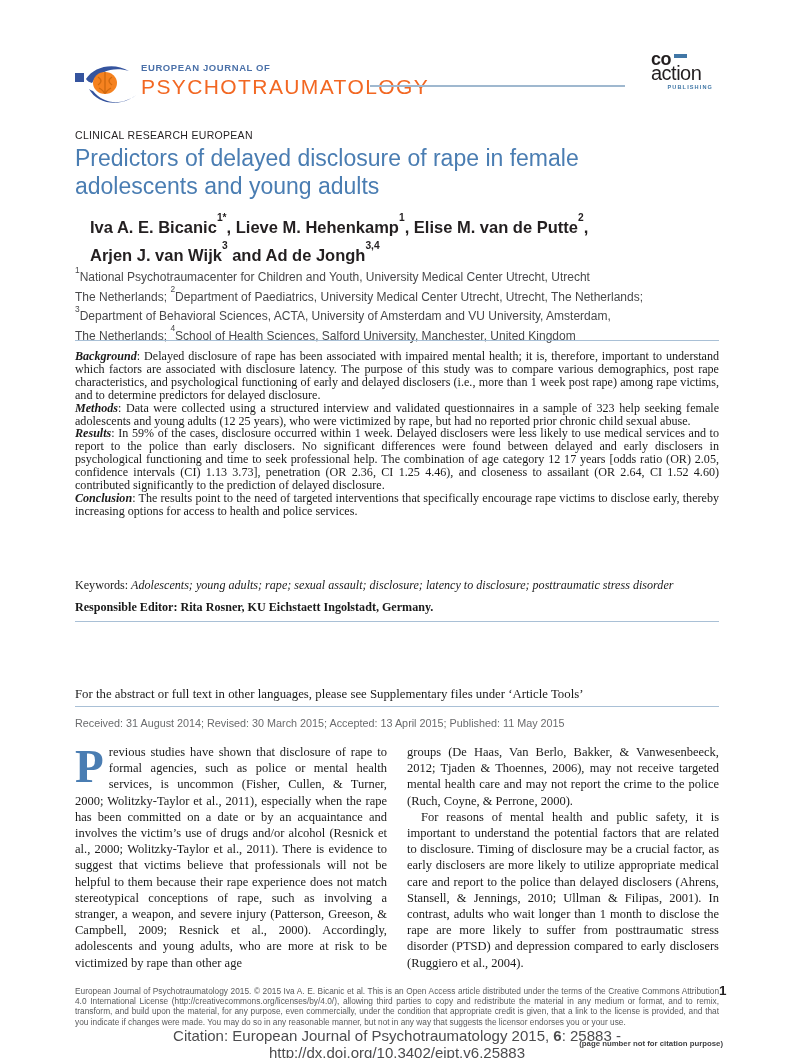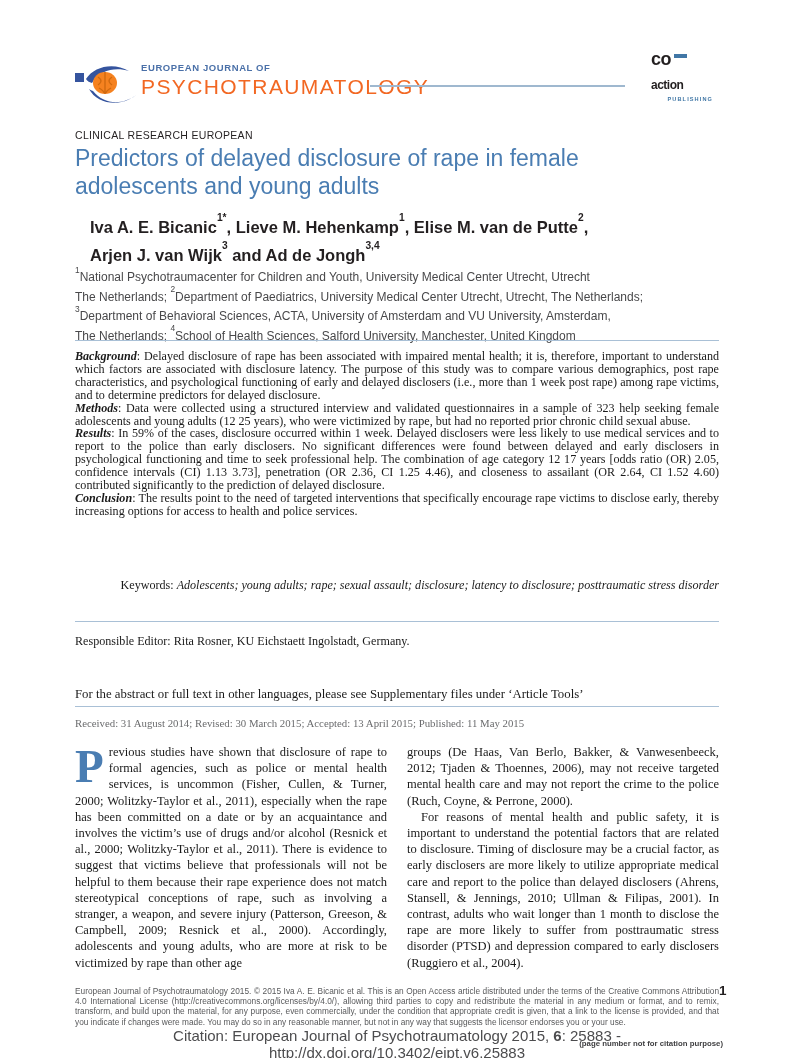--- a/index.html
+++ b/index.html
@@ -10,21 +10,21 @@
   
   .logo-wrap{left:75px;top:60px;width:330px;height:52px;}
   .logo-svg{position:absolute;left:0;top:2px;}
   .journal-text{position:absolute;left:66px;top:2px;font-family:"Liberation Sans",sans-serif;}
   .journal-line1{font-size:9.5px;font-weight:bold;letter-spacing:.6px;color:#4a70a8;}
   .journal-line2{font-size:21px;letter-spacing:1.4px;color:#f26722;margin-top:2px;font-weight:500;}
   .header-rule{left:370px;top:85px;width:255px;height:2px;background:#9fb8cf;}
   .coaction{left:651px;top:52px;width:70px;font-family:"Liberation Sans",sans-serif;color:#231f20;}
   .co-line{font-size:18px;font-weight:bold;letter-spacing:-.5px;line-height:14px;}
   .co-dash{display:inline-block;width:13px;height:4px;background:#4177a6;margin-left:3px;margin-bottom:7px;}
-  .action-line{font-size:12px;font-weight:bold;letter-spacing:-.5px;line-height:15px;margin-top:12px;}
+  .action-line{font-size:20px;font-weight:normal;letter-spacing:-.5px;line-height:15px;}
   .publishing-line{font-size:5.6px;font-weight:bold;letter-spacing:1.1px;color:#4177a6;text-align:right;width:62px;margin-top:3px;}
 
   
   .kicker{left:75px;top:129px;font-family:"Liberation Sans",sans-serif;font-size:10.5px;
           letter-spacing:.3px;color:#231f20;}
   .title{left:75px;top:144px;width:620px;font-family:"Liberation Sans",sans-serif;
          font-size:23px;line-height:28px;color:#4a7db2;font-weight:500;}
   .authors{left:90px;top:211px;width:640px;font-family:"Liberation Sans",sans-serif;
            font-size:16.5px;font-weight:bold;line-height:23px;color:#231f20;}
   .authors sup{font-size:62%;position:relative;top:-.45em;}
@@ -32,27 +32,27 @@
           font-size:12px;line-height:15.6px;color:#48484a;}
   .affils sup{font-size:70%;position:relative;top:-.4em;}
 
   .hrule{left:75px;width:644px;height:1px;background:#a9c0d6;}
   .r1{top:340px;} .r2{top:621px;} .r3{top:706px;}
 
   
   .abstract{left:75px;top:350px;width:644px;font-size:12.1px;line-height:12.9px;text-align:justify;}
   .abstract p{margin:0;}
   .bi{font-weight:bold;font-style:italic;margin-top:42px;}
-  .keywords{left:75px;top:578px;width:644px;font-size:12.1px;text-align:right;}
-  .editor{left:75px;top:634px;width:644px;font-size:12.1px;}
+  .keywords{left:75px;top:578px;width:644px;font-size:12.1px;}
+  .editor{left:75px;top:600px;width:644px;font-size:12.1px;font-weight:bold;}
 
   .correspondence{left:75px;top:630px;width:644px;font-size:12.8px;line-height:15px;}
   .supp-note{left:75px;top:687px;width:644px;font-size:12.8px;}
 
-  .received{left:75px;top:717px;width:644px;font-family:Liberation Serif, serif;
+  .received{left:75px;top:717px;width:644px;font-family:Liberation Sans, sans-serif;
             font-size:10.8px;color:#6a6b6d;}
 
   
   .col{top:744px;width:312px;font-size:12.5px;line-height:16.2px;text-align:justify;}
   .col-left{left:75px;} .col-right{left:407px;}
   .col p{margin:0;}
   .indent{text-indent:14px;}
   .dropcap{float:left;font-size:47px;line-height:40px;padding:2px 5px 0 0;
            color:#4a7db2;font-weight:bold;font-family:"Liberation Serif",serif;}
 

